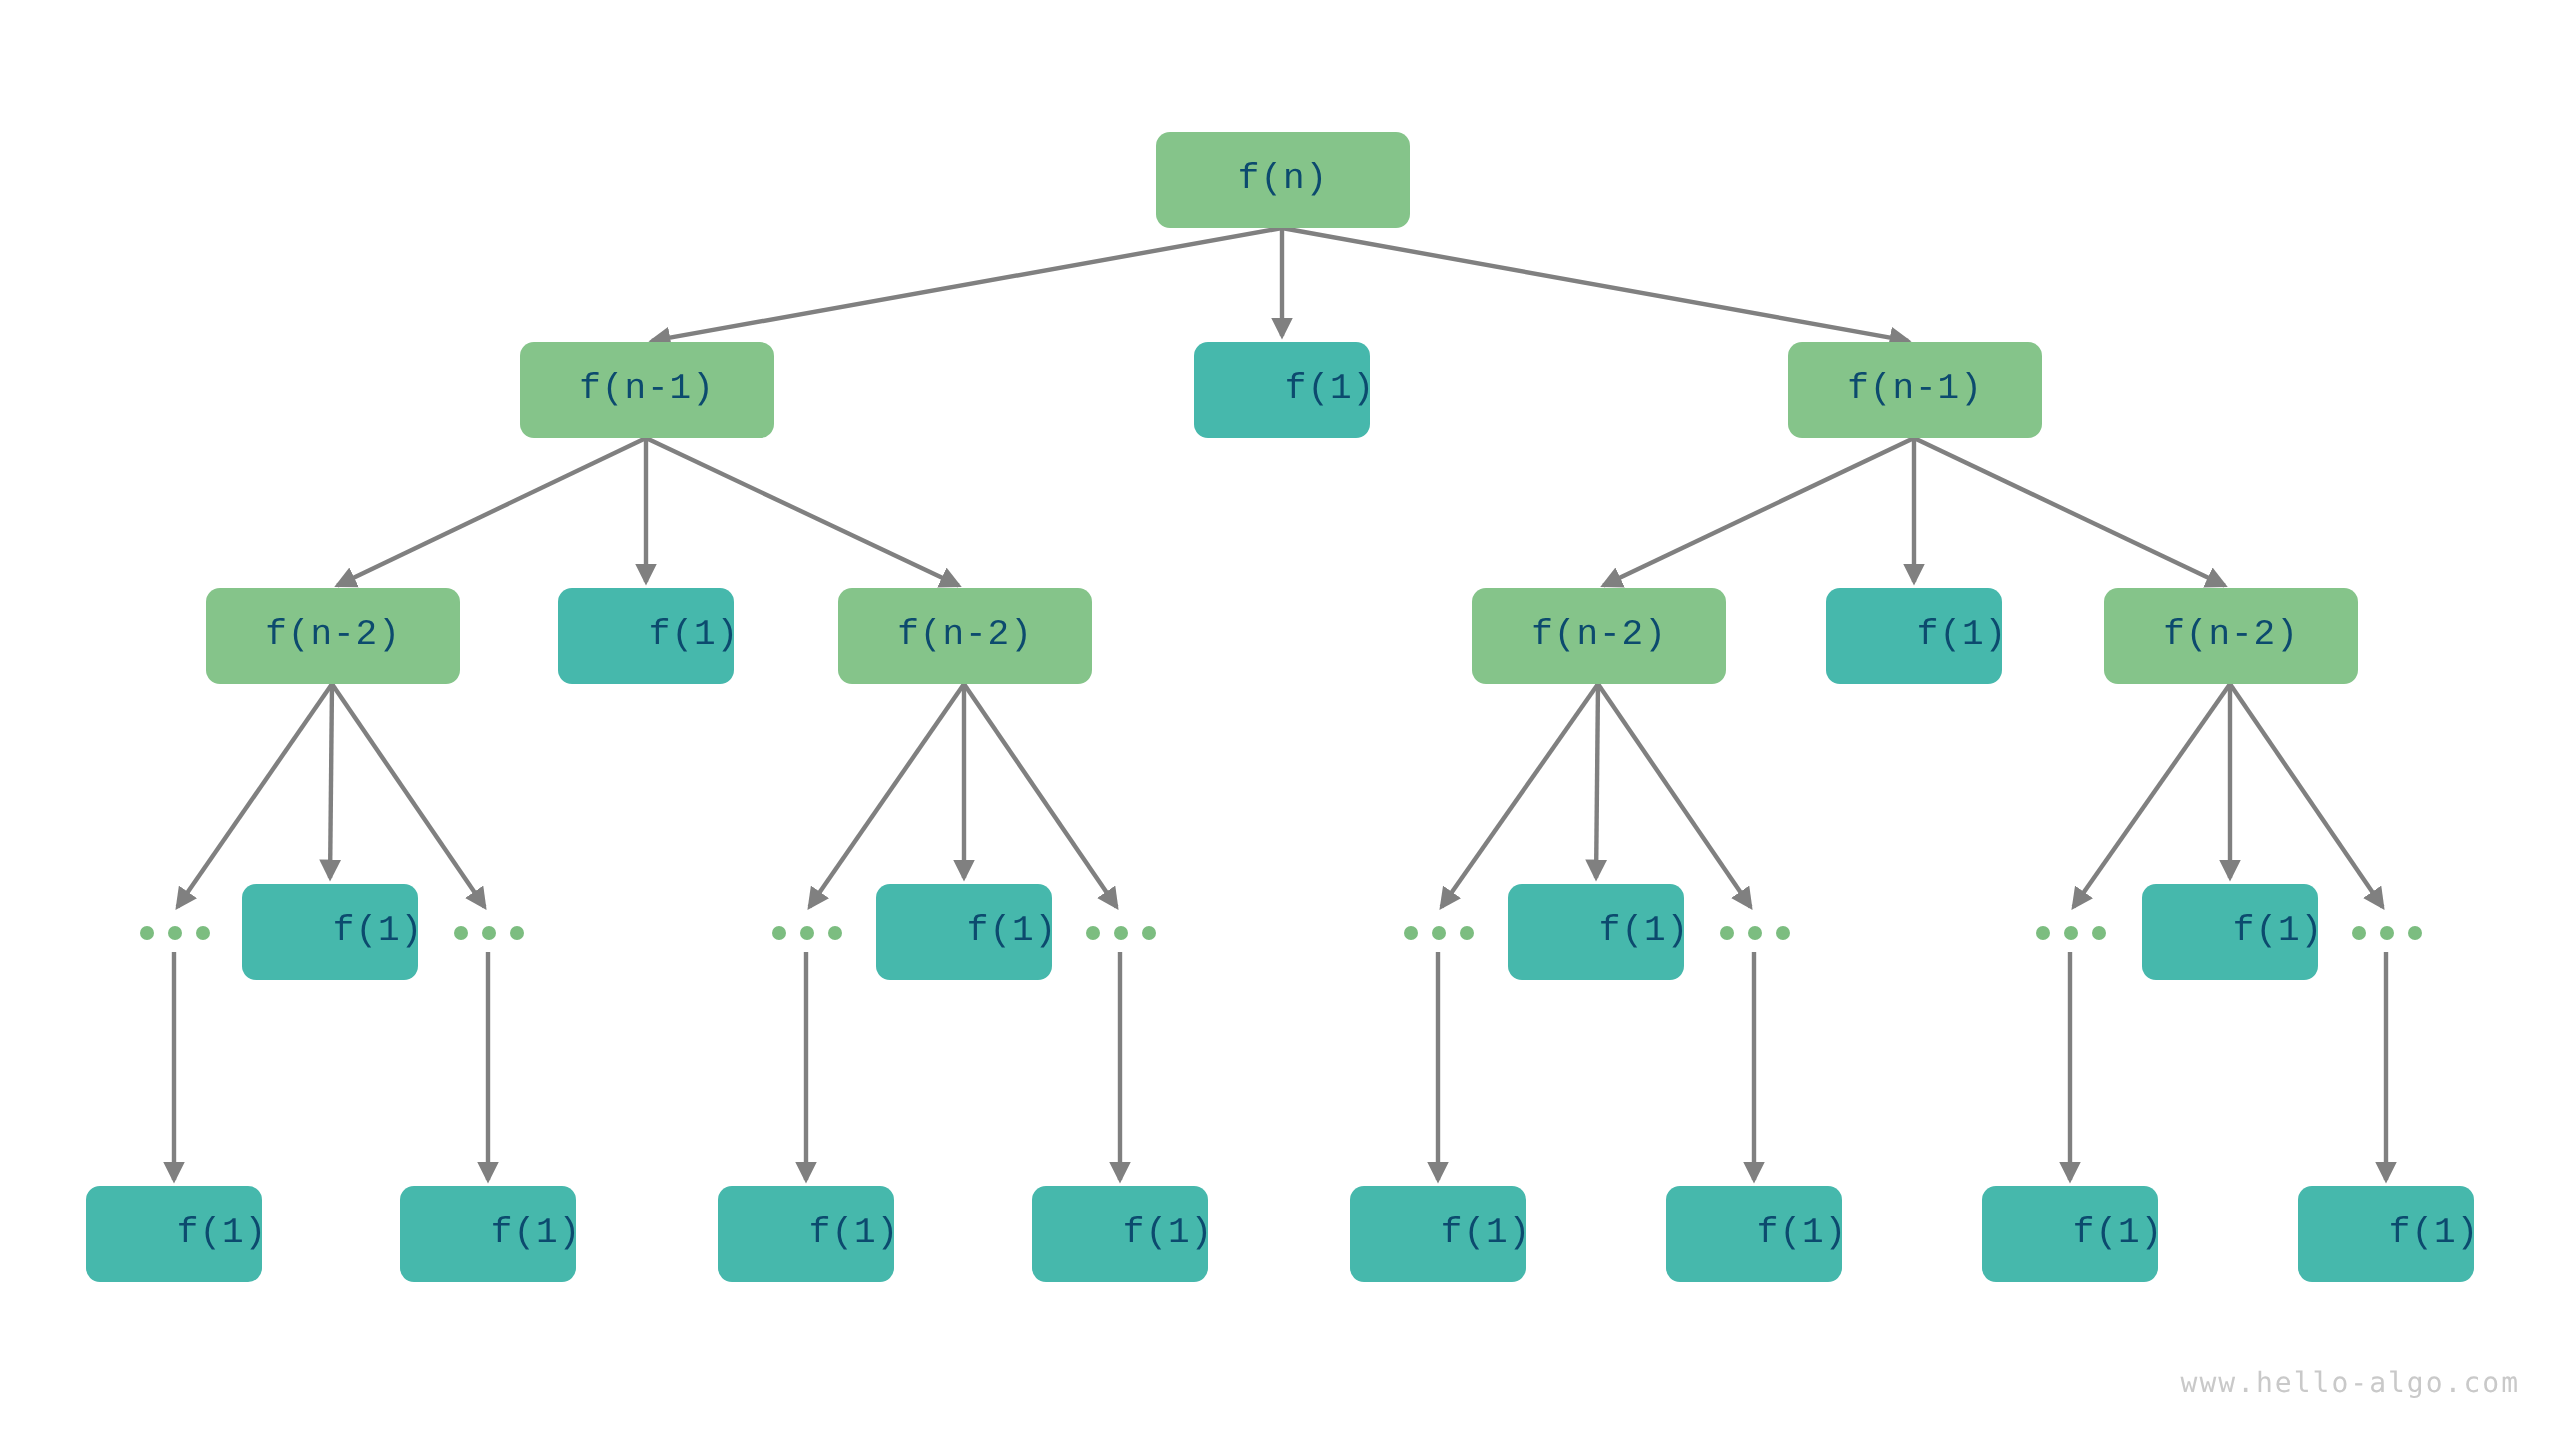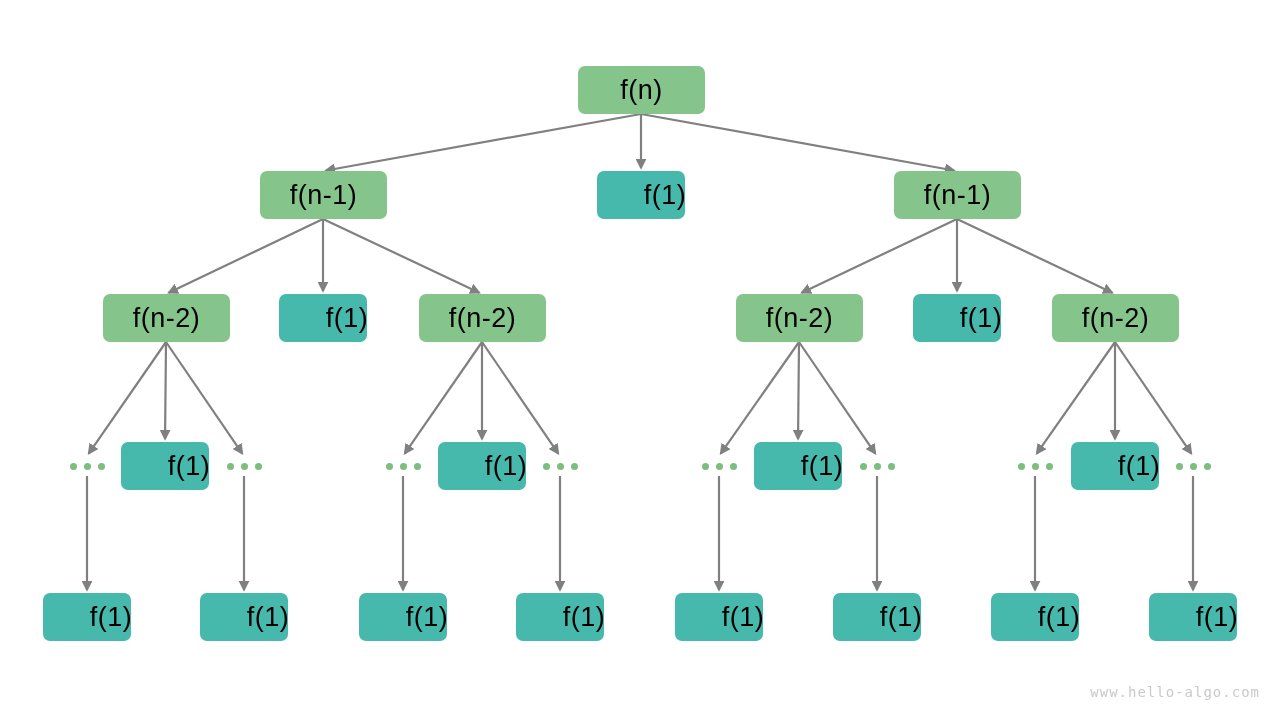--- a/index.html
+++ b/index.html
@@ -24,23 +24,23 @@
     width: 1280px;
     height: 720px;
     pointer-events: none;
   }
   .node {
     position: absolute;
     display: flex;
     align-items: center;
     justify-content: center;
     border-radius: 7px;
-    color: #000000;
-    font-family: Liberation Sans, sans-serif;
-    font-size: 27px;
+    color: #0c4a6e;
+    font-family: Liberation Mono, monospace;
+    font-size: 18px;
     letter-spacing: 0.5px;
     box-sizing: border-box;
     white-space: nowrap;
     z-index: 2;
   }
   .node.recursive {
     background: #85c48a;
   }
   .node.base {
     background: #46b8ac;

